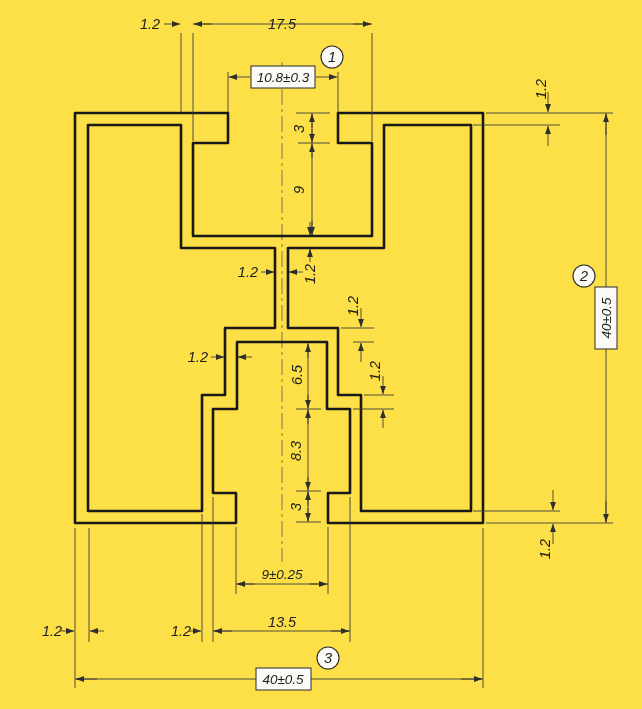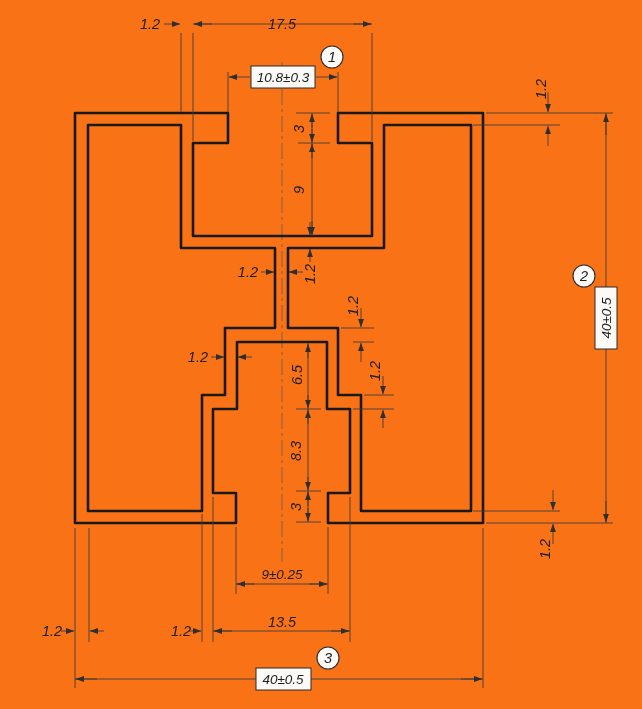--- a/index.html
+++ b/index.html
@@ -1,16 +1,16 @@
 <!DOCTYPE html>
 <html><head>
 <meta charset="utf-8">
 <style>
   html,body{margin:0;padding:0;background:#f3f2ee;}
-  .sheet{width:642px;height:709px;background:#f97316;position:relative;overflow:hidden;}
+  .sheet{width:642px;height:709px;background:#fde047;position:relative;overflow:hidden;}
   svg{display:block;}
   .heavy{fill:none;stroke:#191919;stroke-width:2.6;stroke-linejoin:round;stroke-linecap:round;}
   .thin{fill:none;stroke:#3c3c3c;stroke-width:0.9;}
   .arr{fill:none;stroke:#3c3c3c;stroke-width:0.9;}
   .cl{fill:none;stroke:#5a5a5a;stroke-width:0.8;stroke-dasharray:16 4 3 4;}
   .dimtext{font-family:"Liberation Sans","DejaVu Sans",sans-serif;font-style:italic;font-size:14.5px;fill:#1d1d1d;}
   .small{font-size:13.5px;}
   .boxrect{fill:#fbfaf6;stroke:#2a2a2a;stroke-width:1;}
   .balloon{fill:#fbfaf6;stroke:#2a2a2a;stroke-width:1.1;}
 </style>

